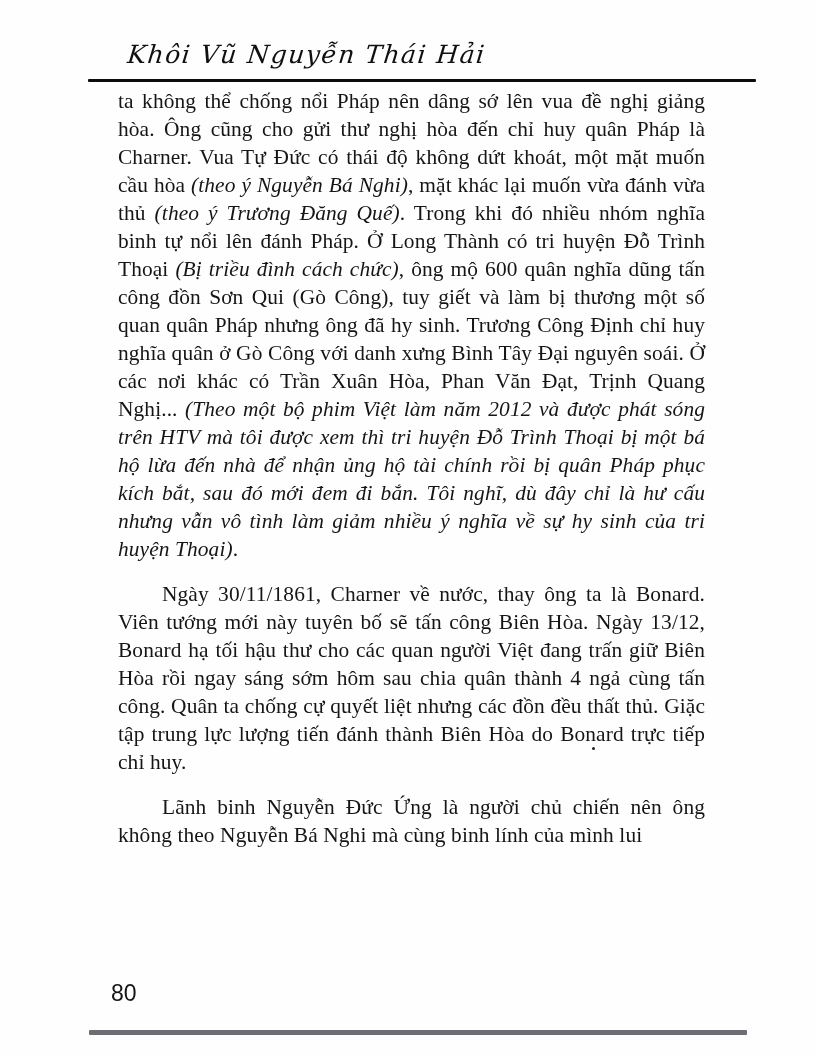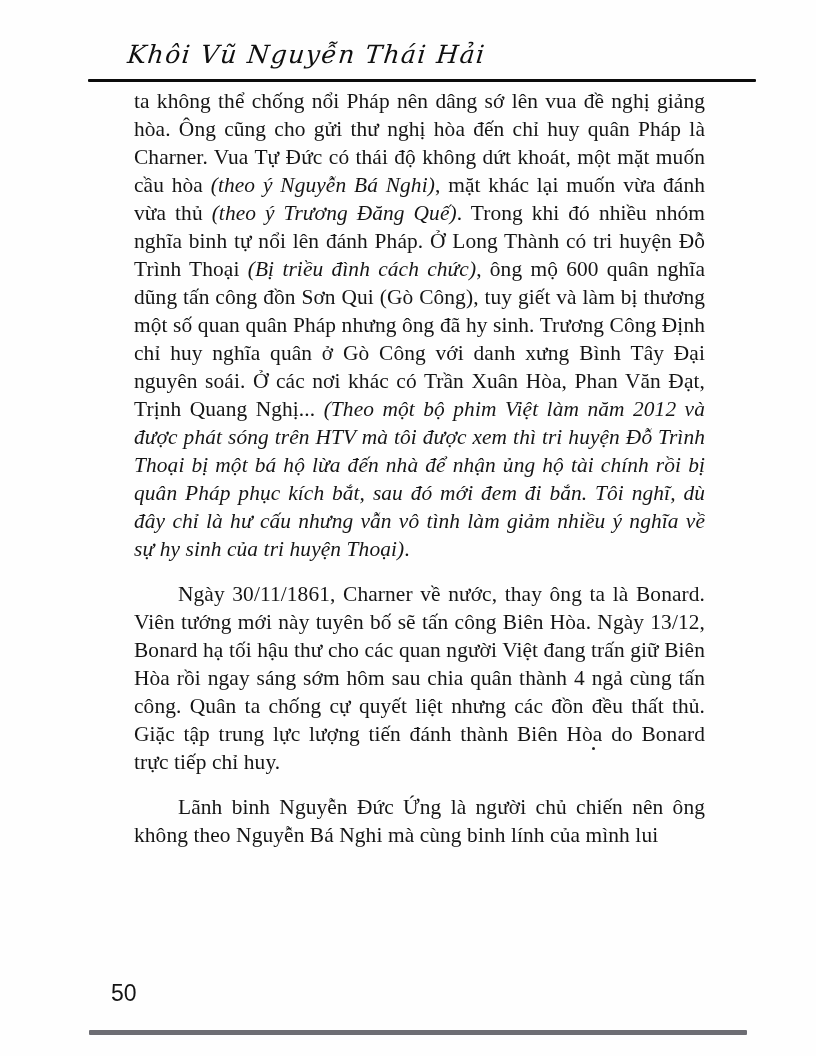--- a/index.html
+++ b/index.html
@@ -42,21 +42,21 @@
     position: absolute;
     left: 118px;
     top: 87px;
     width: 587px;
     font-size: 21.4px;
     line-height: 28px;
     text-align: justify;
     letter-spacing: 0.1px;
   }
   .body-text p {
-    margin: 0 0 17px 16px;
+    margin: 0 0 17px 0;
     text-indent: 44px;
   }
   .body-text p.no-indent { text-indent: 0; }
   .body-text .it { font-style: italic; }
   .page-number {
     position: absolute;
     left: 111px;
     top: 980px;
     font-family: "Liberation Sans", sans-serif;
     font-size: 23px;
@@ -94,17 +94,17 @@
   <div class="header-rule"></div>
 
   <div class="body-text" id="body-text">
       <p class="no-indent"><span>ta không thể chống nổi Pháp nên dâng sớ lên vua đề nghị giảng hòa. Ông cũng cho gửi thư nghị hòa đến chỉ huy quân Pháp là Charner. Vua Tự Đức có thái độ không dứt khoát, một mặt muốn cầu hòa </span><span class="it">(theo ý Nguyễn Bá Nghi)</span><span>, mặt khác lại muốn vừa đánh vừa thủ </span><span class="it">(theo ý Trương Đăng Quế)</span><span>. Trong khi đó nhiều nhóm nghĩa binh tự nổi lên đánh Pháp. Ở Long Thành có tri huyện Đỗ Trình Thoại </span><span class="it">(Bị triều đình cách chức)</span><span>, ông mộ 600 quân nghĩa dũng tấn công đồn Sơn Qui (Gò Công), tuy giết và làm bị thương một số quan quân Pháp nhưng ông đã hy sinh. Trương Công Định chỉ huy nghĩa quân ở Gò Công với danh xưng Bình Tây Đại nguyên soái. Ở các nơi khác có Trần Xuân Hòa, Phan Văn Đạt, Trịnh Quang Nghị... </span><span class="it">(Theo một bộ phim Việt làm năm 2012 và được phát sóng trên HTV mà tôi được xem thì tri huyện Đỗ Trình Thoại bị một bá hộ lừa đến nhà để nhận ủng hộ tài chính rồi bị quân Pháp phục kích bắt, sau đó mới đem đi bắn. Tôi nghĩ, dù đây chỉ là hư cấu nhưng vẫn vô tình làm giảm nhiều ý nghĩa về sự hy sinh của tri huyện Thoại)</span><span>.</span></p>
       <p><span>Ngày 30/11/1861, Charner về nước, thay ông ta là Bonard. Viên tướng mới này tuyên bố sẽ tấn công Biên Hòa. Ngày 13/12, Bonard hạ tối hậu thư cho các quan người Việt đang trấn giữ Biên Hòa rồi ngay sáng sớm hôm sau chia quân thành 4 ngả cùng tấn công. Quân ta chống cự quyết liệt nhưng các đồn đều thất thủ. Giặc tập trung lực lượng tiến đánh thành Biên Hòa do Bonard trực tiếp chỉ huy.</span></p>
       <p><span>Lãnh binh Nguyễn Đức Ứng là người chủ chiến nên ông không theo Nguyễn Bá Nghi mà cùng binh lính của mình lui</span></p>
     </div>
 
   <div class="scan-speck"></div>
 
-  <div class="page-number">50</div>
+  <div class="page-number">80</div>
 
   <div class="bottom-scan-line"></div>
 
 </div>
 
 </body></html>

